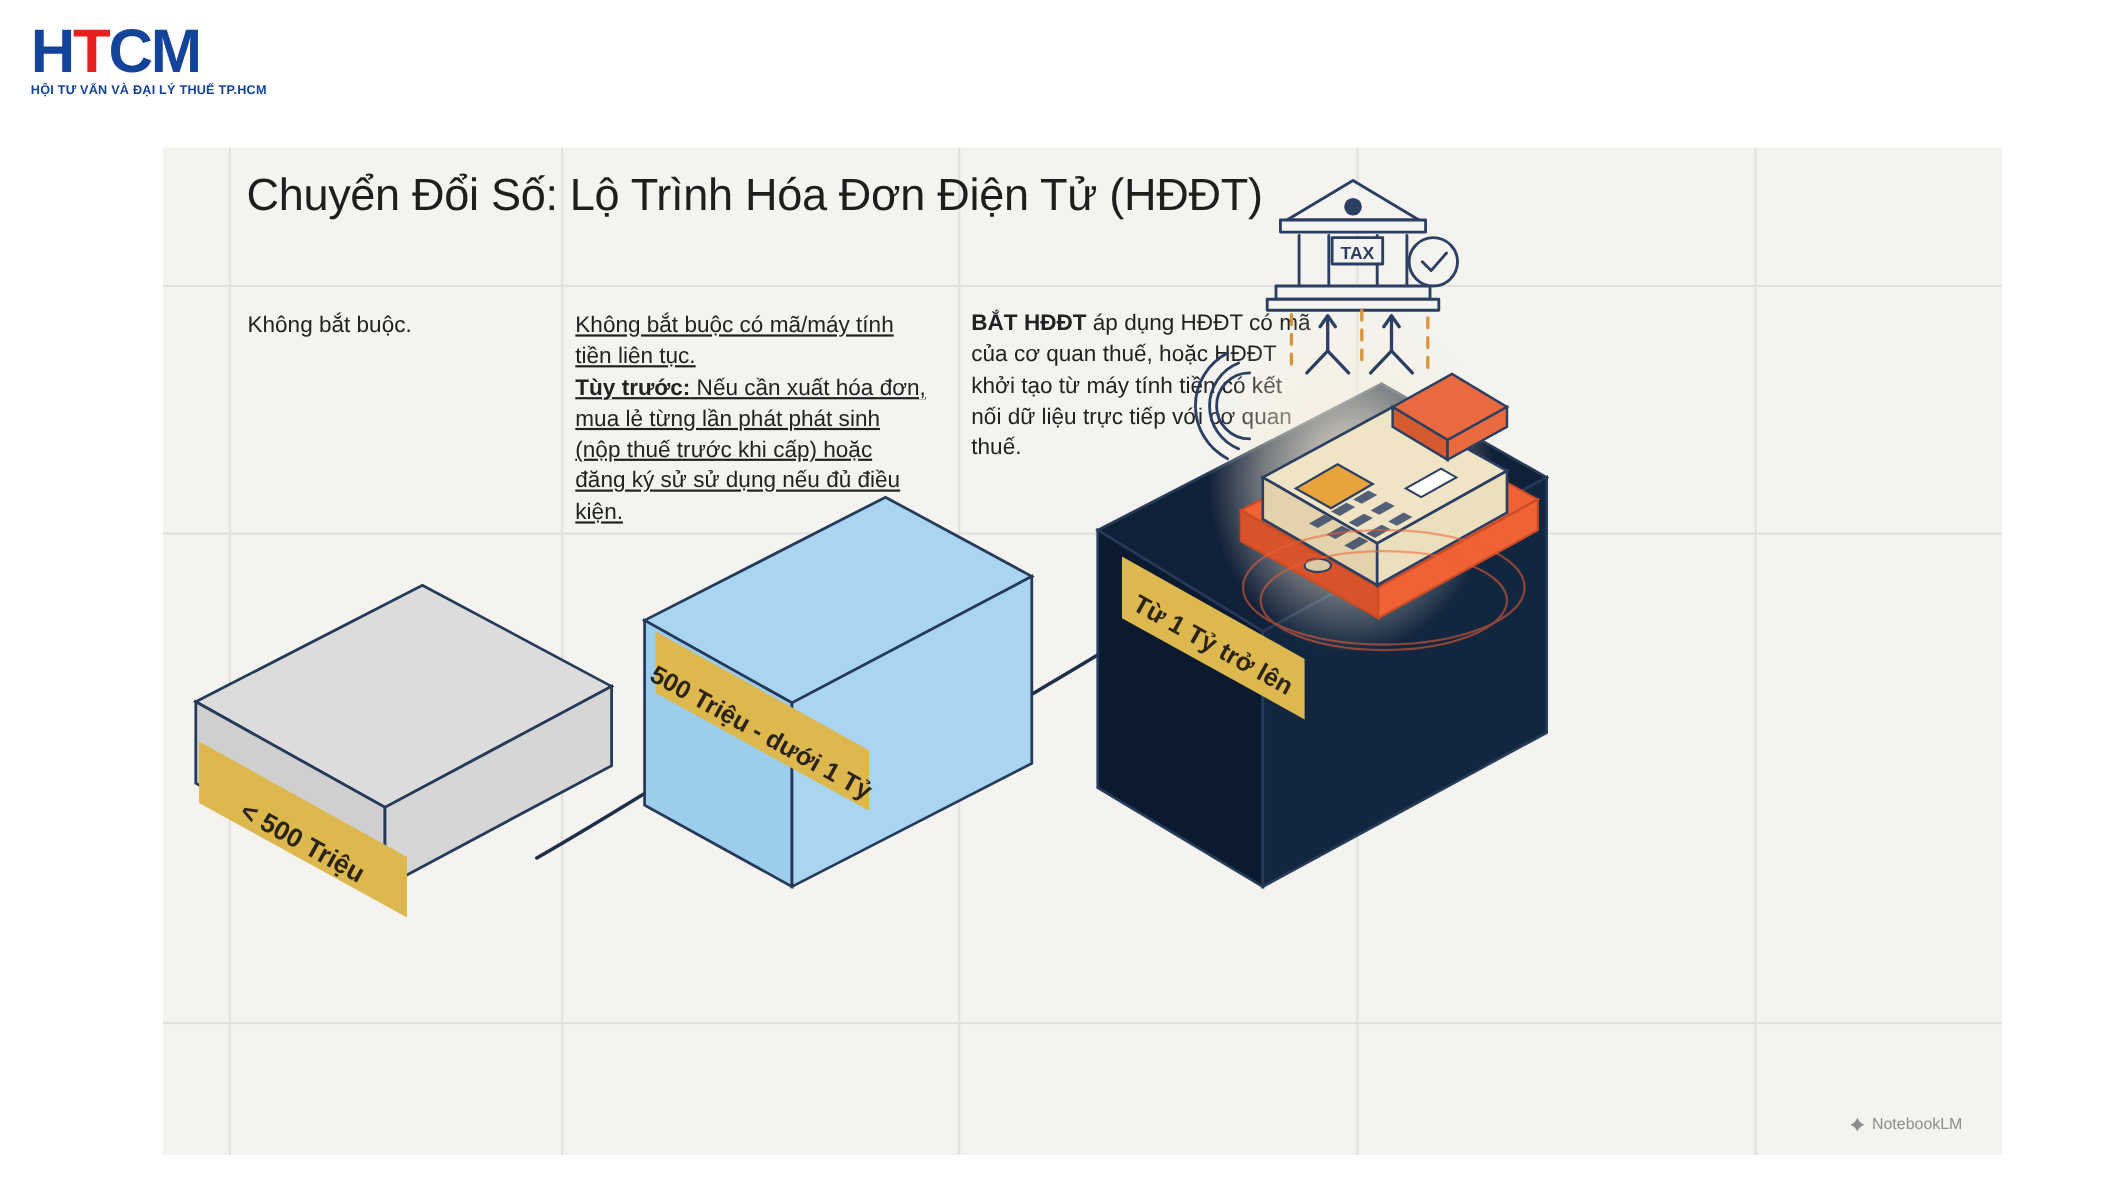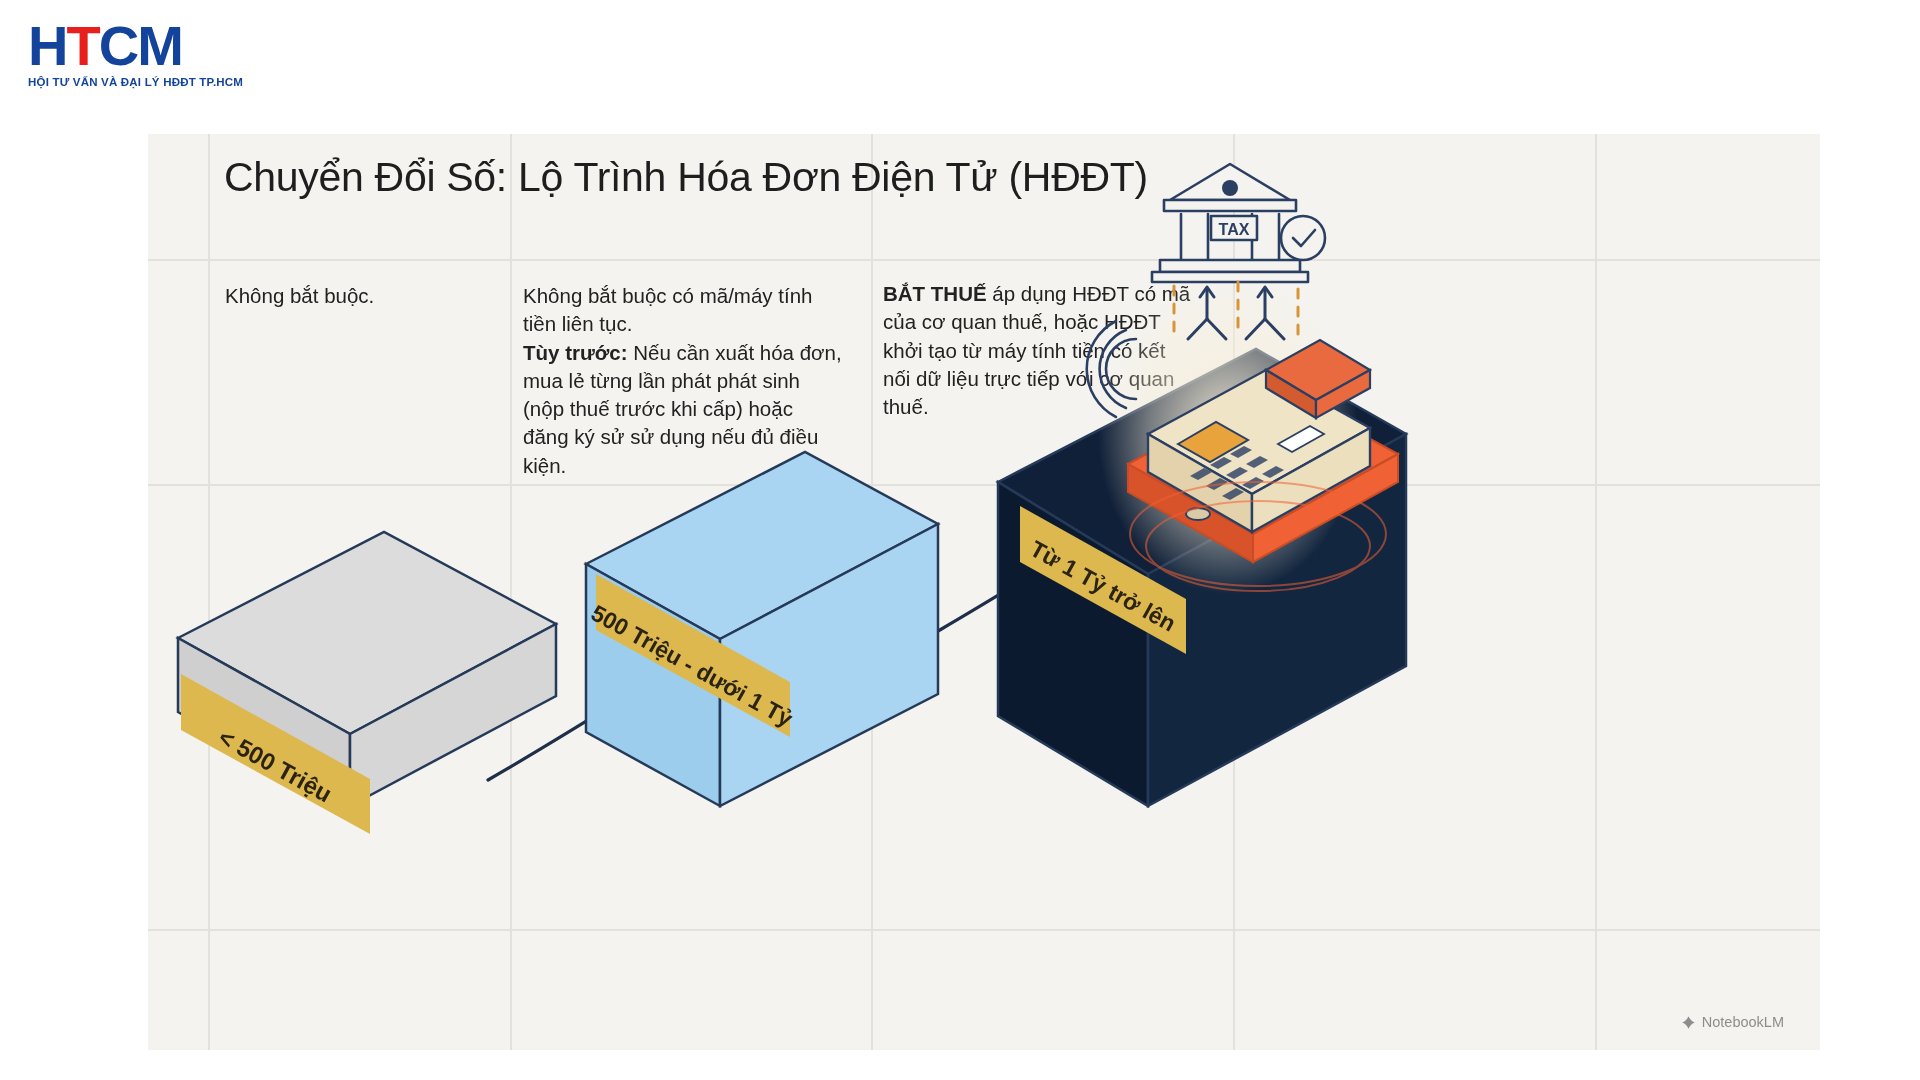--- a/index.html
+++ b/index.html
@@ -34,21 +34,21 @@
   .title {
     position: absolute; left: 76px; top: 20px;
     font-size: 41px; font-weight: 400; color: #1e1e1e;
     letter-spacing: -0.3px; white-space: nowrap;
   }
 
   
   .col { position: absolute; font-size: 20.5px; line-height: 1.38; color: #222222; }
   .col b { font-weight: 700; }
   .col1 { left: 77px;  top: 148px; width: 300px; }
-  .col2 { left: 375px; top: 148px; width: 320px; }
+  .col2 { left: 375px; top: 148px; width: 320px; text-decoration: underline; }
   .col3 { left: 735px; top: 146px; width: 310px; }
 
   
   .stage { position: absolute; left: 0; top: 0; width: 1672px; height: 916px; }
   .stage svg { position: absolute; left: 0; top: 0; }
 
   
   .watermark {
     position: absolute; right: 36px; bottom: 20px;
     display: flex; align-items: flex-end; gap: 6px;
@@ -58,21 +58,21 @@
 </style>
 </head>
 <body>
 
 <div id="root">
 
   <div class="logo-wrap">
     <div class="logo-mark">
       <span class="logo-blue">H</span><span class="logo-red">T</span><span class="logo-blue">C</span><span class="logo-blue">M</span>
     </div>
-    <div class="logo-sub">HỘI TƯ VẤN VÀ ĐẠI LÝ HĐĐT TP.HCM</div>
+    <div class="logo-sub">HỘI TƯ VẤN VÀ ĐẠI LÝ THUẾ TP.HCM</div>
   </div>
 
   <div class="slide">
 
     <div class="gridline gv" style="left:60px"></div>
     <div class="gridline gv" style="left:362px"></div>
     <div class="gridline gv" style="left:723px"></div>
     <div class="gridline gv" style="left:1085px"></div>
     <div class="gridline gv" style="left:1447px"></div>
     <div class="gridline gh" style="top:125px"></div>
@@ -84,21 +84,21 @@
     <div class="col col1">
       <span>Không bắt buộc.</span>
     </div>
 
     <div class="col col2">
       <span>Không bắt buộc có mã/máy tính tiền liên tục.</span><br>
       <b>Tùy trước:</b><span> Nếu cần xuất hóa đơn, mua lẻ từng lần phát phát sinh (nộp thuế trước khi cấp) hoặc đăng ký sử sử dụng nếu đủ điều kiện.</span>
     </div>
 
     <div class="col col3">
-      <b>BẮT THUẾ</b><span> áp dụng HĐĐT có mã của cơ quan thuế, hoặc HĐĐT khởi tạo từ máy tính tiền có kết nối dữ liệu trực tiếp với cơ quan thuế.</span>
+      <b>BẮT HĐĐT</b><span> áp dụng HĐĐT có mã của cơ quan thuế, hoặc HĐĐT khởi tạo từ máy tính tiền có kết nối dữ liệu trực tiếp với cơ quan thuế.</span>
     </div>
 
     <div class="stage">
       <svg width="1672" height="916" viewBox="0 0 1672 916" xmlns="http://www.w3.org/2000/svg">
 
         <g>
           <path d="M 340 646 C 420 600 480 560 548 521" fill="none" stroke="#1f2f49" stroke-width="3.2" stroke-linecap="round"></path>
           <path d="M 514 523 L 552 518 L 545 555" fill="none" stroke="#1f2f49" stroke-width="3.2" stroke-linecap="round" stroke-linejoin="round"></path>
         </g>
 

